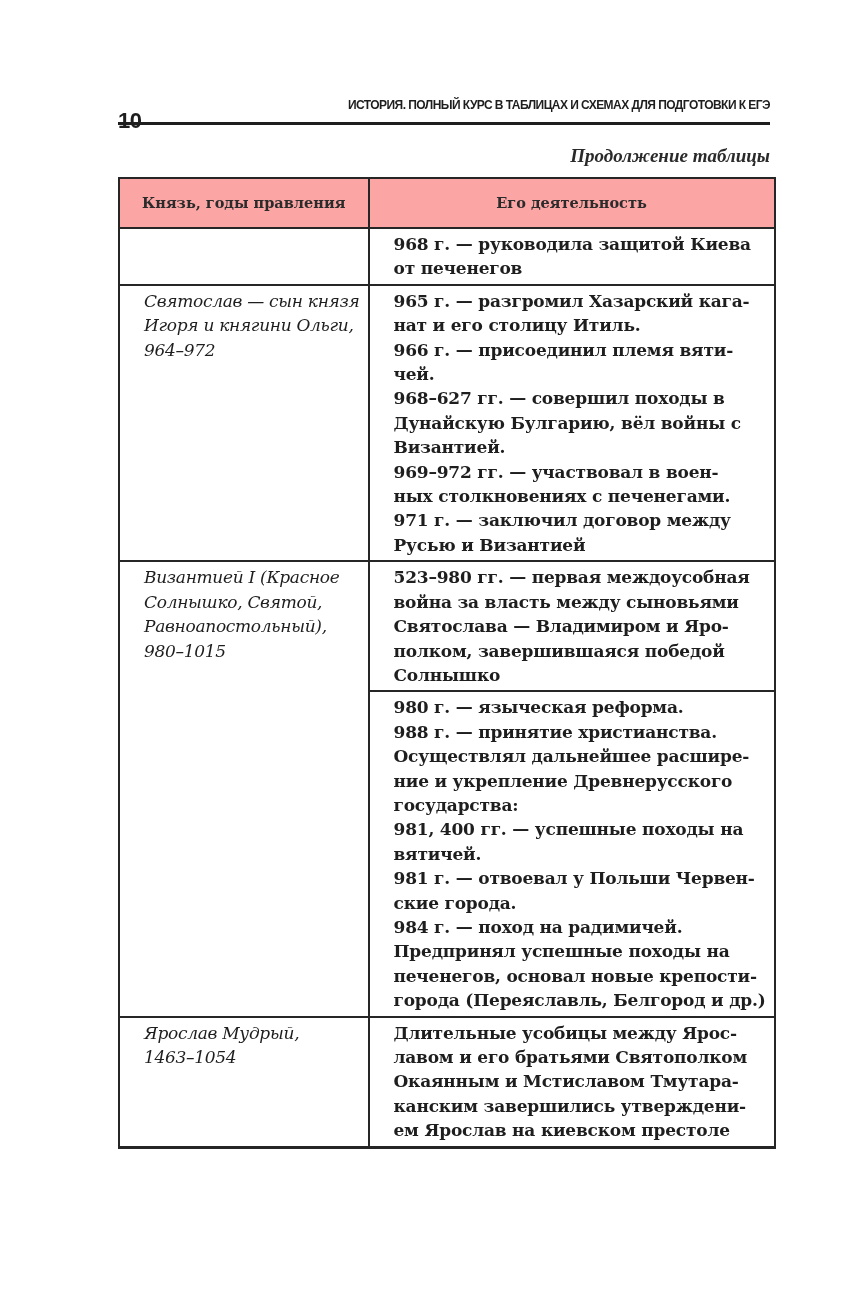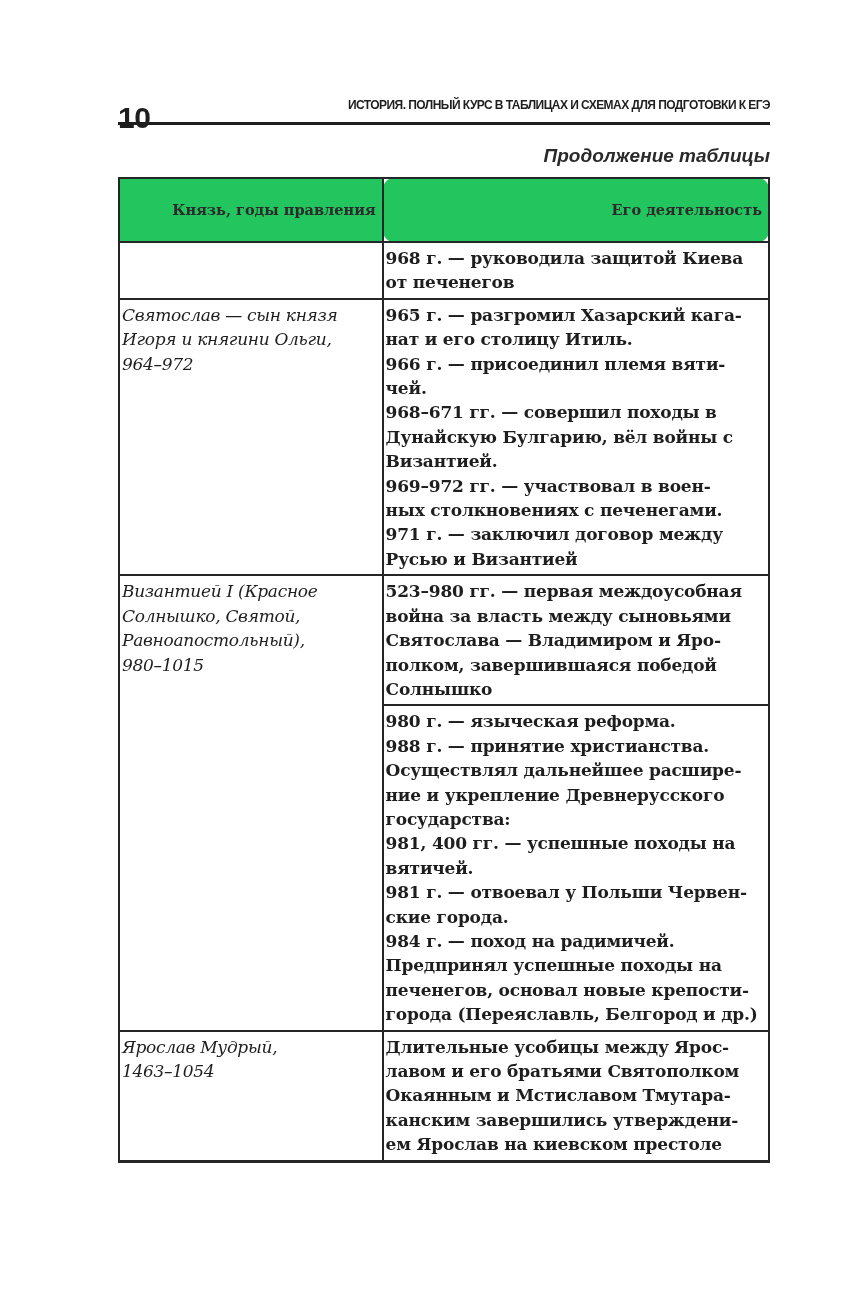--- a/index.html
+++ b/index.html
@@ -6,51 +6,51 @@
   body {
     width: 844px; height: 1311px; position: relative; overflow: hidden;
     color: #1e1e1e;
     font-family: "DejaVu Serif", serif;
   }
   .running-head {
     position: absolute; left: 118px; top: 92px; width: 652px; height: 30px;
     border-bottom: 3px solid #1e1e1e;
   }
   .page-number {
-    position: absolute; left: 0; top: 9px;
+    position: absolute; left: 0; top: 16px;
     font-family: "Liberation Sans", sans-serif; font-weight: bold;
-    font-size: 30px; letter-spacing: -0.5px;
+    font-size: 22px; letter-spacing: -0.5px;
   }
   .book-title {
     position: absolute; right: 0; top: 6px;
     font-family: "Liberation Sans", sans-serif; font-weight: bold;
     font-size: 12px; letter-spacing: -0.55px; white-space: nowrap;
   }
   .continuation {
     position: absolute; right: 74px; top: 145px;
-    font-family: Liberation Sans, sans-serif; font-style: italic; font-weight: bold;
+    font-family: Liberation Serif, serif; font-style: italic; font-weight: bold;
     font-size: 19px; color: #2a2a2a;
   }
   table.history-table {
     position: absolute; left: 118px; top: 177px;
     width: 652px; border-collapse: collapse;
     font-family: "DejaVu Serif", serif;
     font-size: 17px; line-height: 24.4px;
   }
   table.history-table td, table.history-table th {
     border: 2px solid #262626; vertical-align: top;
-    padding: 3px 8px 3px 2px;
+    padding: 3px 8px 3px 24px;
   }
   table.history-table thead th {
-    background: #22c55e; font-weight: bold; font-size: 14.5px;
-    height: 30px; padding: 16px 6px; vertical-align: middle;
-    color: #2b2b2b; text-align: right;
+    background: #fca5a5; font-weight: bold; font-size: 14.5px;
+    height: 30px; padding: 9px 6px; vertical-align: middle;
+    color: #2b2b2b; text-align: center;
   }
   .col-prince { width: 248px; }
-  .col-activity { width: 367px; border-radius: 11px; }
+  .col-activity { width: 367px; }
   td.activity { font-weight: bold; letter-spacing: -0.2px; }
   td.prince { letter-spacing: -0.3px; font-style: italic; }
   .line { display: block; white-space: nowrap; }
   table.history-table tbody tr:last-child td { border-bottom-width: 3px; }
 </style>
 </head>
 <body>
 
 <div class="running-head">
   <span class="page-number">10</span>
@@ -80,21 +80,21 @@
       <td class="prince">
         <span class="line">Святослав — сын князя</span>
         <span class="line">Игоря и княгини Ольги,</span>
         <span class="line">964–972</span>
       </td>
       <td class="activity">
         <span class="line">965 г. — разгромил Хазарский кага-</span>
         <span class="line">нат и его столицу Итиль.</span>
         <span class="line">966 г. — присоединил племя вяти-</span>
         <span class="line">чей.</span>
-        <span class="line">968–671 гг. — совершил походы в</span>
+        <span class="line">968–627 гг. — совершил походы в</span>
         <span class="line">Дунайскую Булгарию, вёл войны с</span>
         <span class="line">Византией.</span>
         <span class="line">969–972 гг. — участвовал в воен-</span>
         <span class="line">ных столкновениях с печенегами.</span>
         <span class="line">971 г. — заключил договор между</span>
         <span class="line">Русью и Византией</span>
       </td>
     </tr>
 
     <tr>

